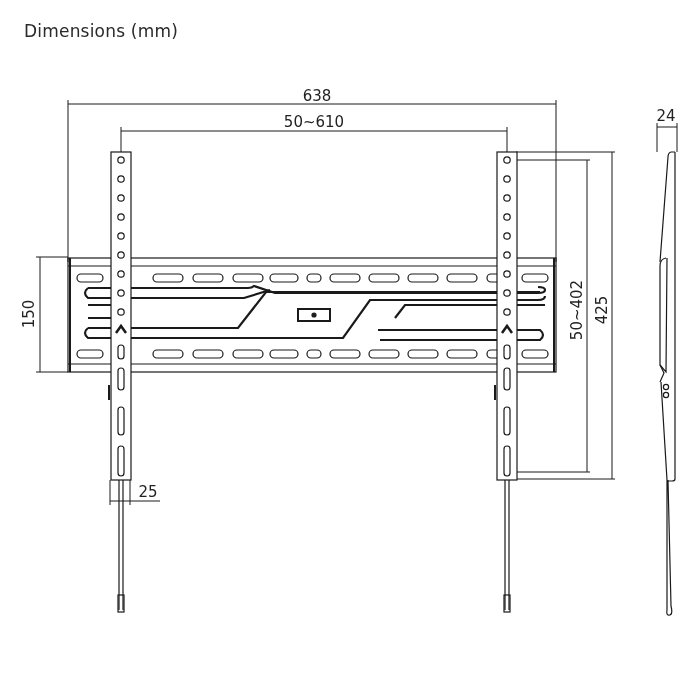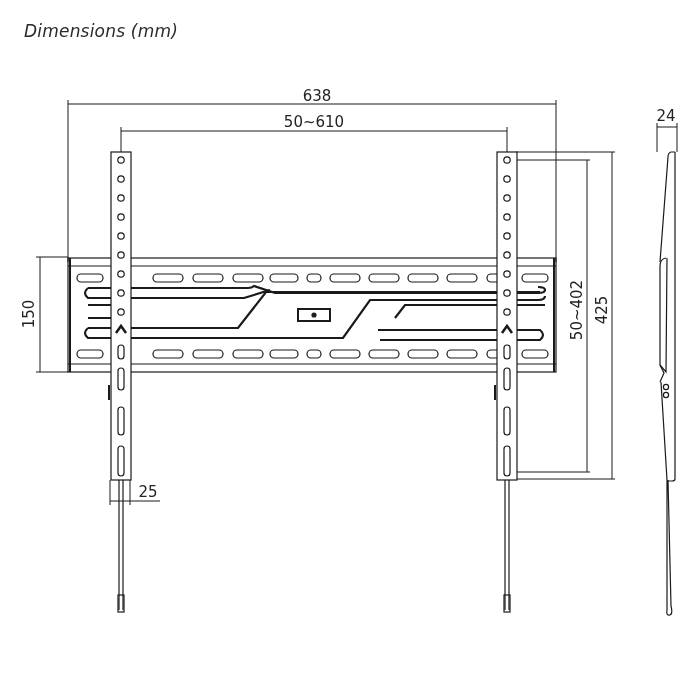--- a/index.html
+++ b/index.html
@@ -1,17 +1,17 @@
 <!DOCTYPE html>
 <html><head>
 <meta charset="utf-8">
 <style>
   html,body{margin:0;padding:0;background:#ffffff;}
   body{width:700px;height:700px;position:relative;overflow:hidden;font-family:"DejaVu Sans","Liberation Sans",sans-serif;}
-  .title{position:absolute;left:24px;top:21px;font-size:17px;color:#2a2a2a;letter-spacing:0.2px;font-style:italic;}
+  .title{position:absolute;left:24px;top:21px;font-size:17px;color:#2a2a2a;letter-spacing:0.2px;}
   svg{position:absolute;left:0;top:0;}
   .dim{font-family:"DejaVu Sans","Liberation Sans",sans-serif;font-size:15px;fill:#222;}
 </style>
 </head>
 <body>
 
 <div class="title">Dimensions (mm)</div>
 
 <svg width="700" height="700" viewBox="0 0 700 700" fill="none" stroke="#1a1a1a" stroke-width="1.2">
 

